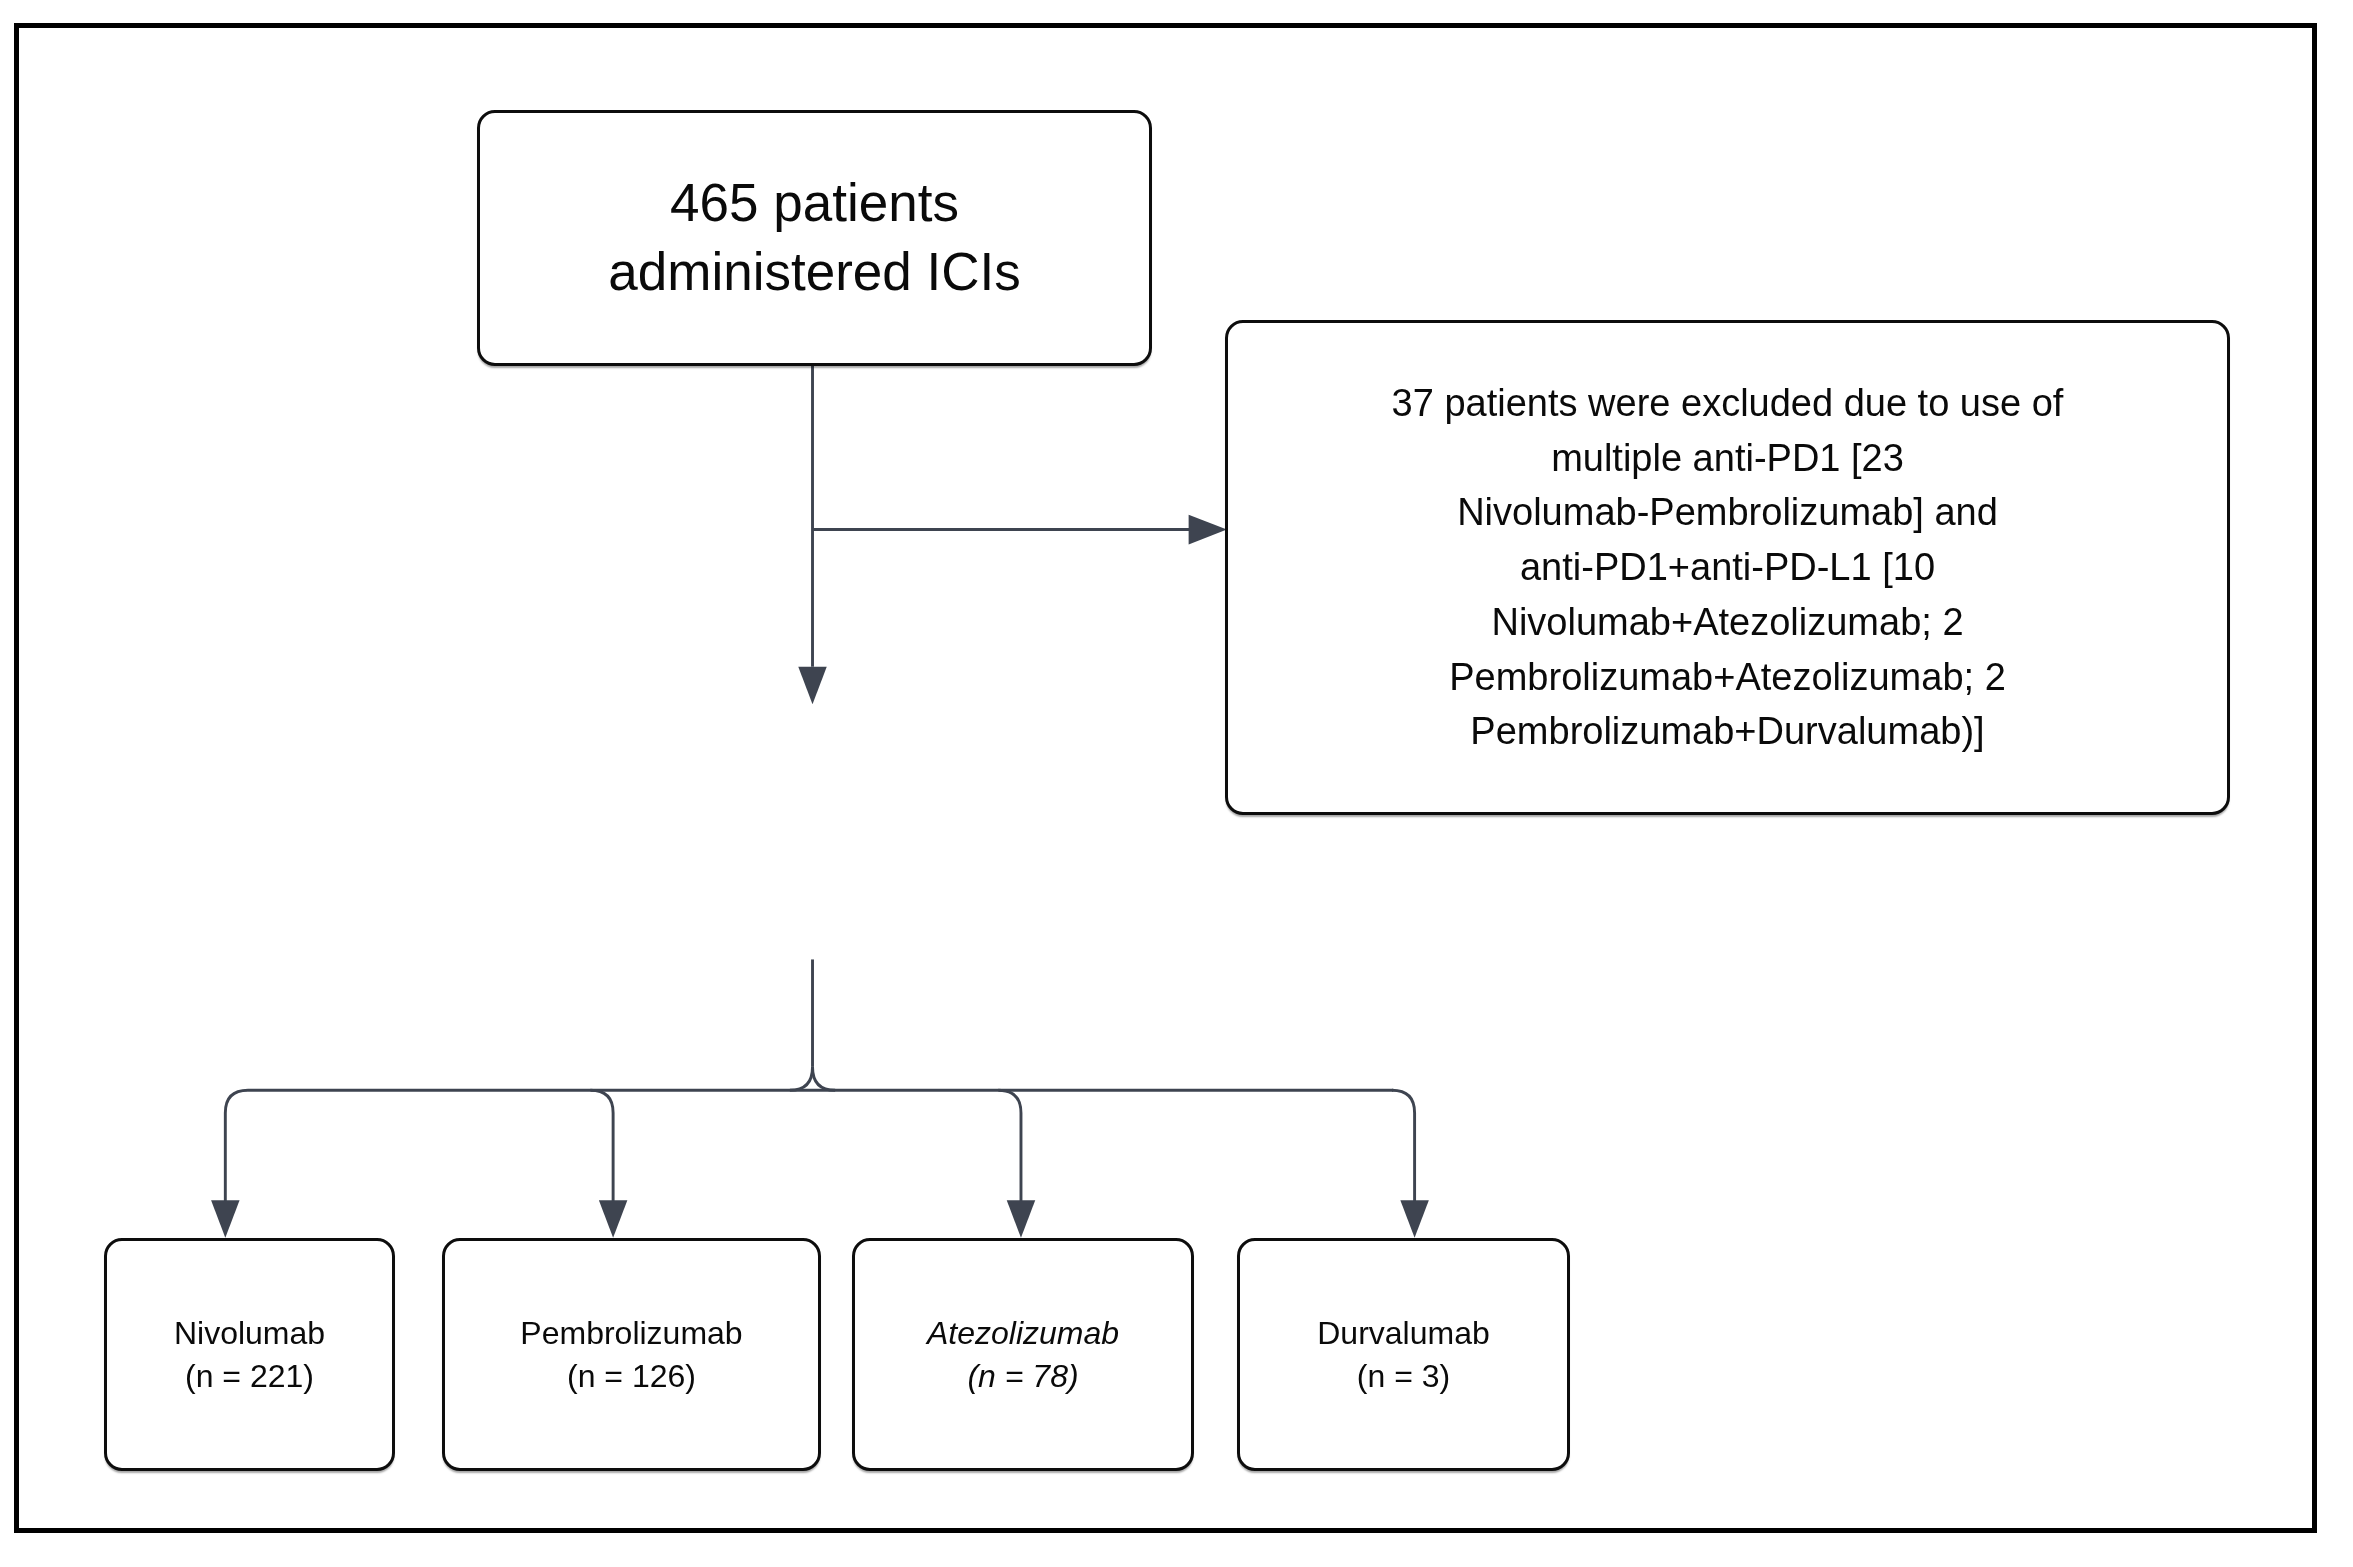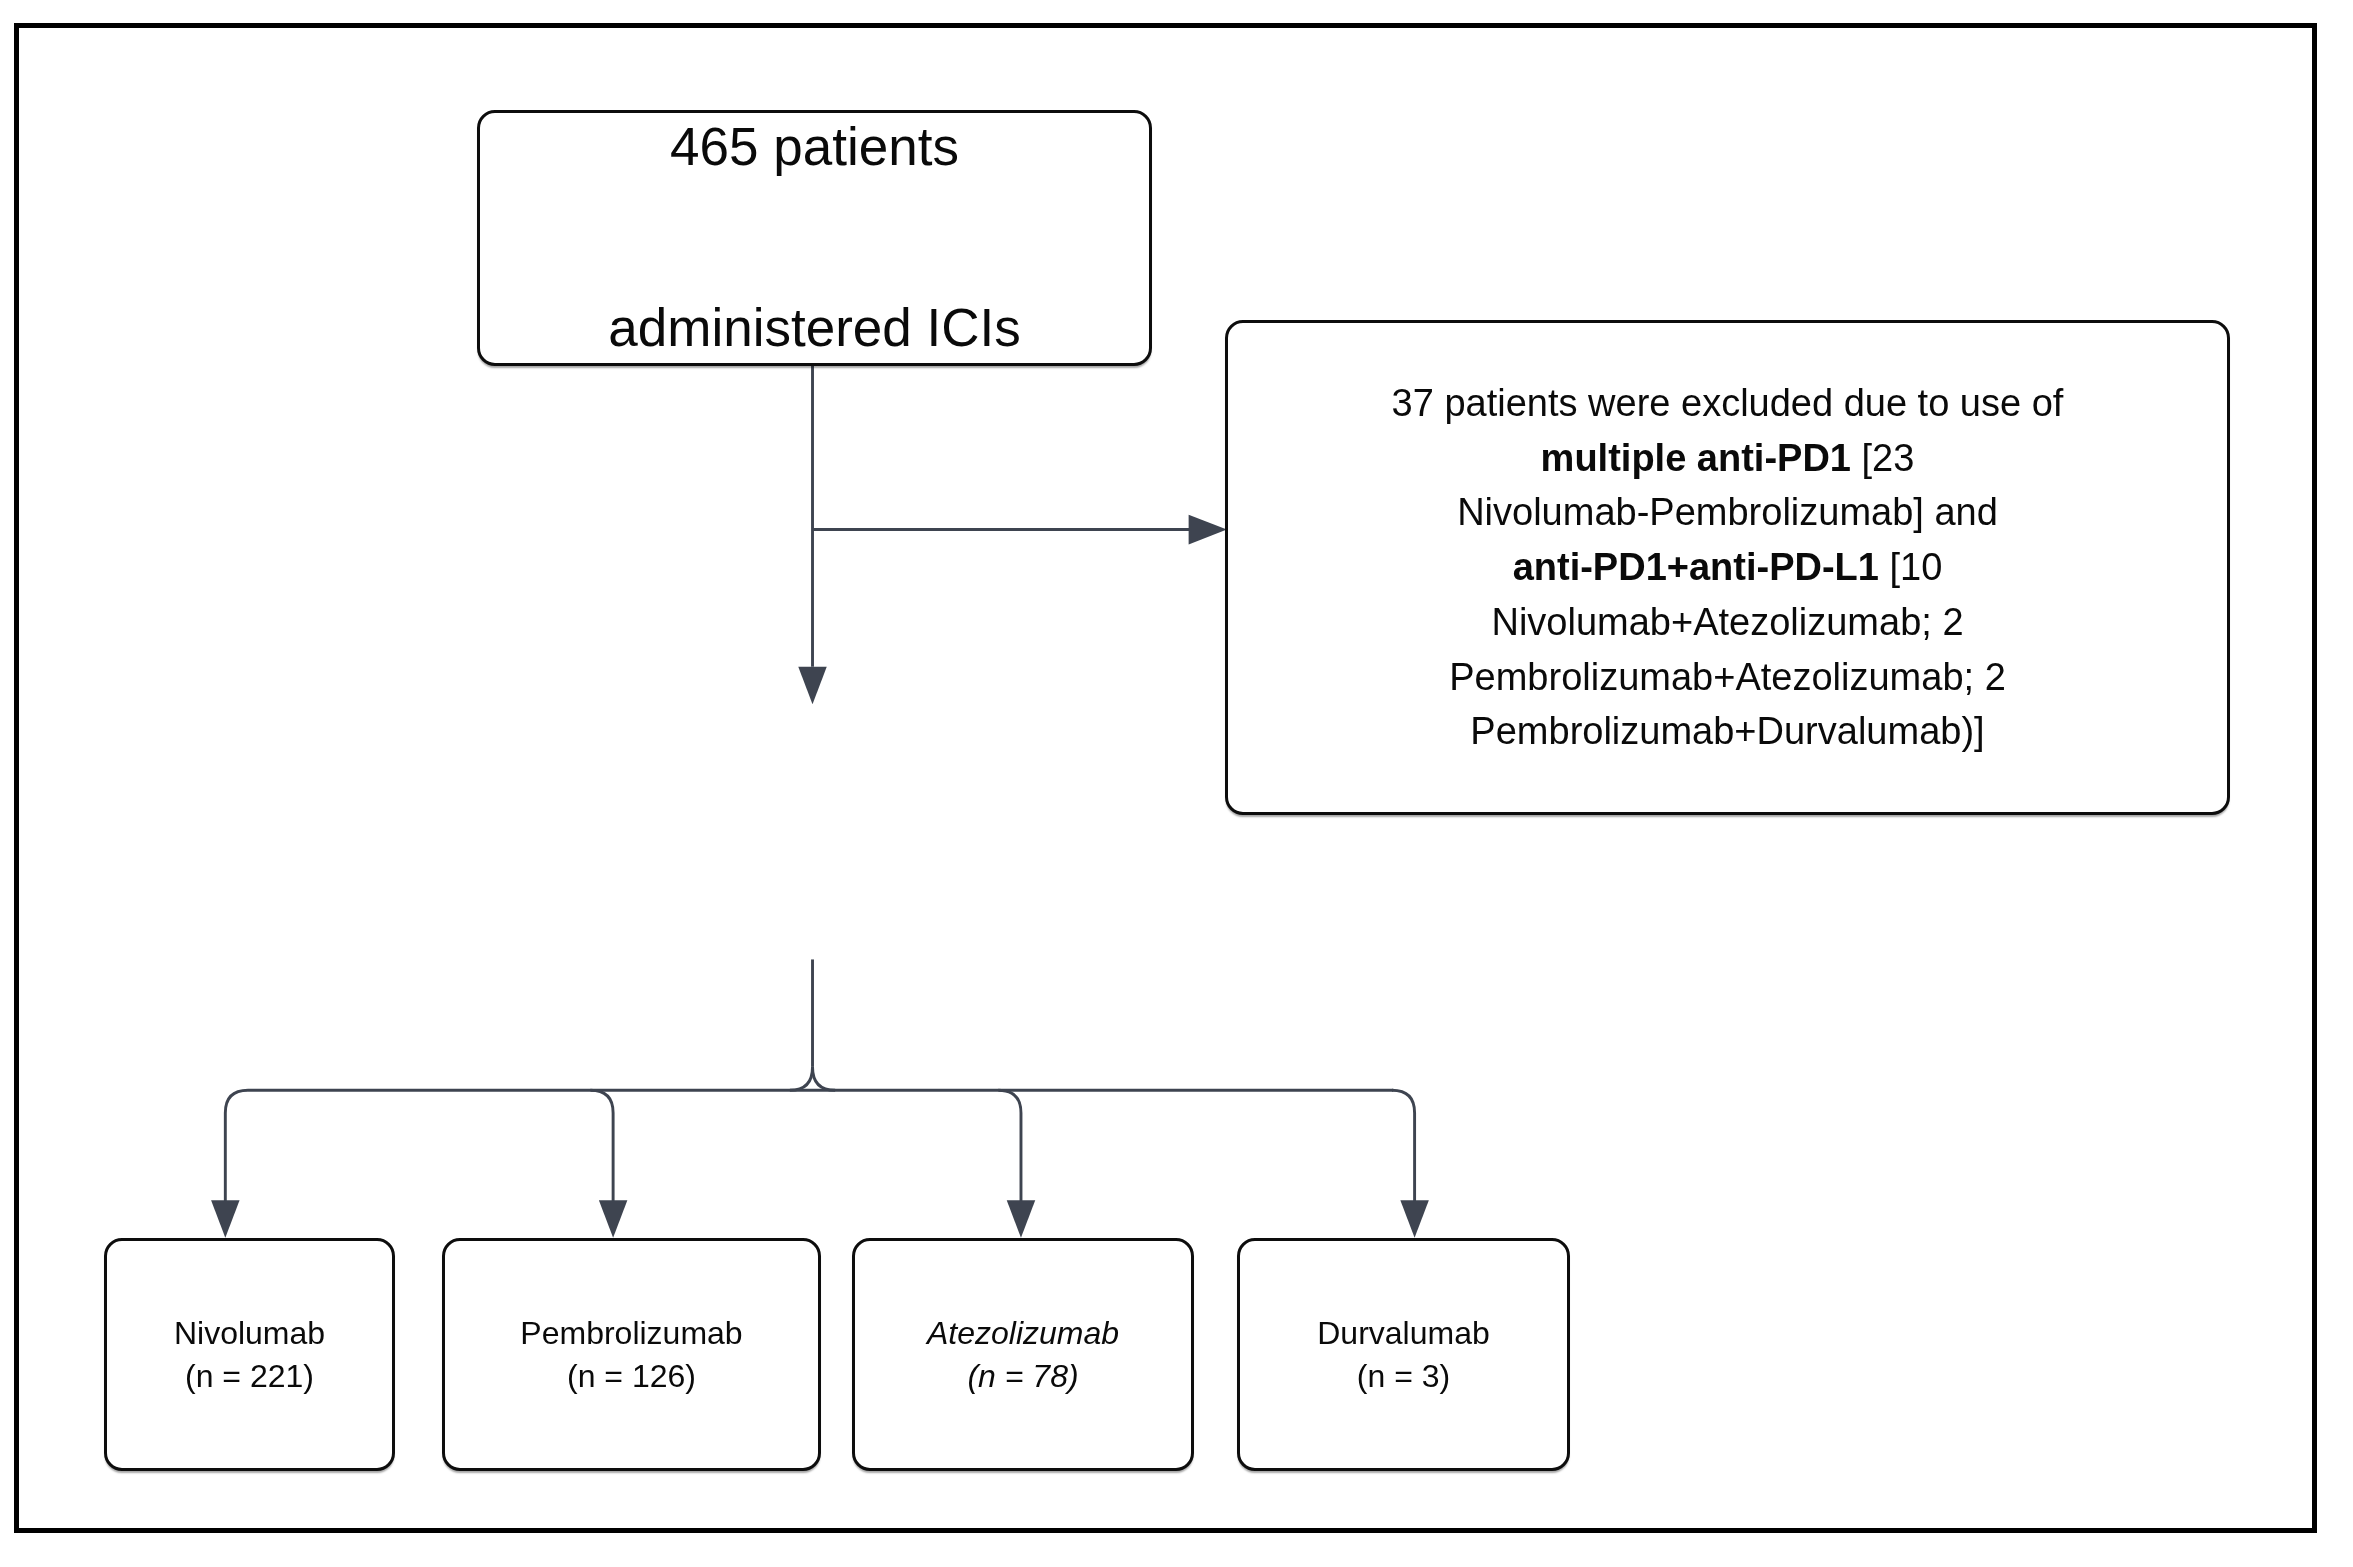--- a/index.html
+++ b/index.html
@@ -56,25 +56,25 @@
     box-shadow: 0 3.2px 1.9px -1.3px rgba(0,0,0,0.35);
   }
   .box-total        { left: 477px;  top: 110px;  width: 675px; height: 256px; }
   .box-excluded     { left: 1225px; top: 320px;  width: 1005px; height: 495px; }
   .box-single       { left: 506px;  top: 704px; width: 605px;  height: 256px; }
   .box-nivolumab    { left: 104px;  top: 1238px; width: 291px;  height: 233px; }
   .box-pembrolizumab{ left: 442px;  top: 1238px; width: 379px;  height: 233px; }
   .box-atezolizumab { left: 852px; top: 1238px; width: 342px;  height: 233px; font-style: italic; }
   .box-durvalumab   { left: 1237px; top: 1238px; width: 333px;  height: 233px; }
 
-  .txt-lg  { font-size: 53px; line-height: 1.30; justify-content: space-between; }
+  .txt-lg  { font-size: 53px; line-height: 1.30; }
   .txt-md  { font-size: 32px; line-height: 1.34; }
   .txt-sm  { font-size: 38px; line-height: 1.44; }
   .excl-line { white-space: pre-wrap; }
-  .excl-line b { font-weight: bold; }
+  .excl-line b { font-weight: normal; }
   .excl-line span { white-space: pre-wrap; }
 </style>
 </head>
 <body>
 
 <div class="page">
 
   <div class="frame"></div>
 
   <svg class="connectors" viewBox="0 0 3636 2422" xmlns="http://www.w3.org/2000/svg" aria-hidden="true">

